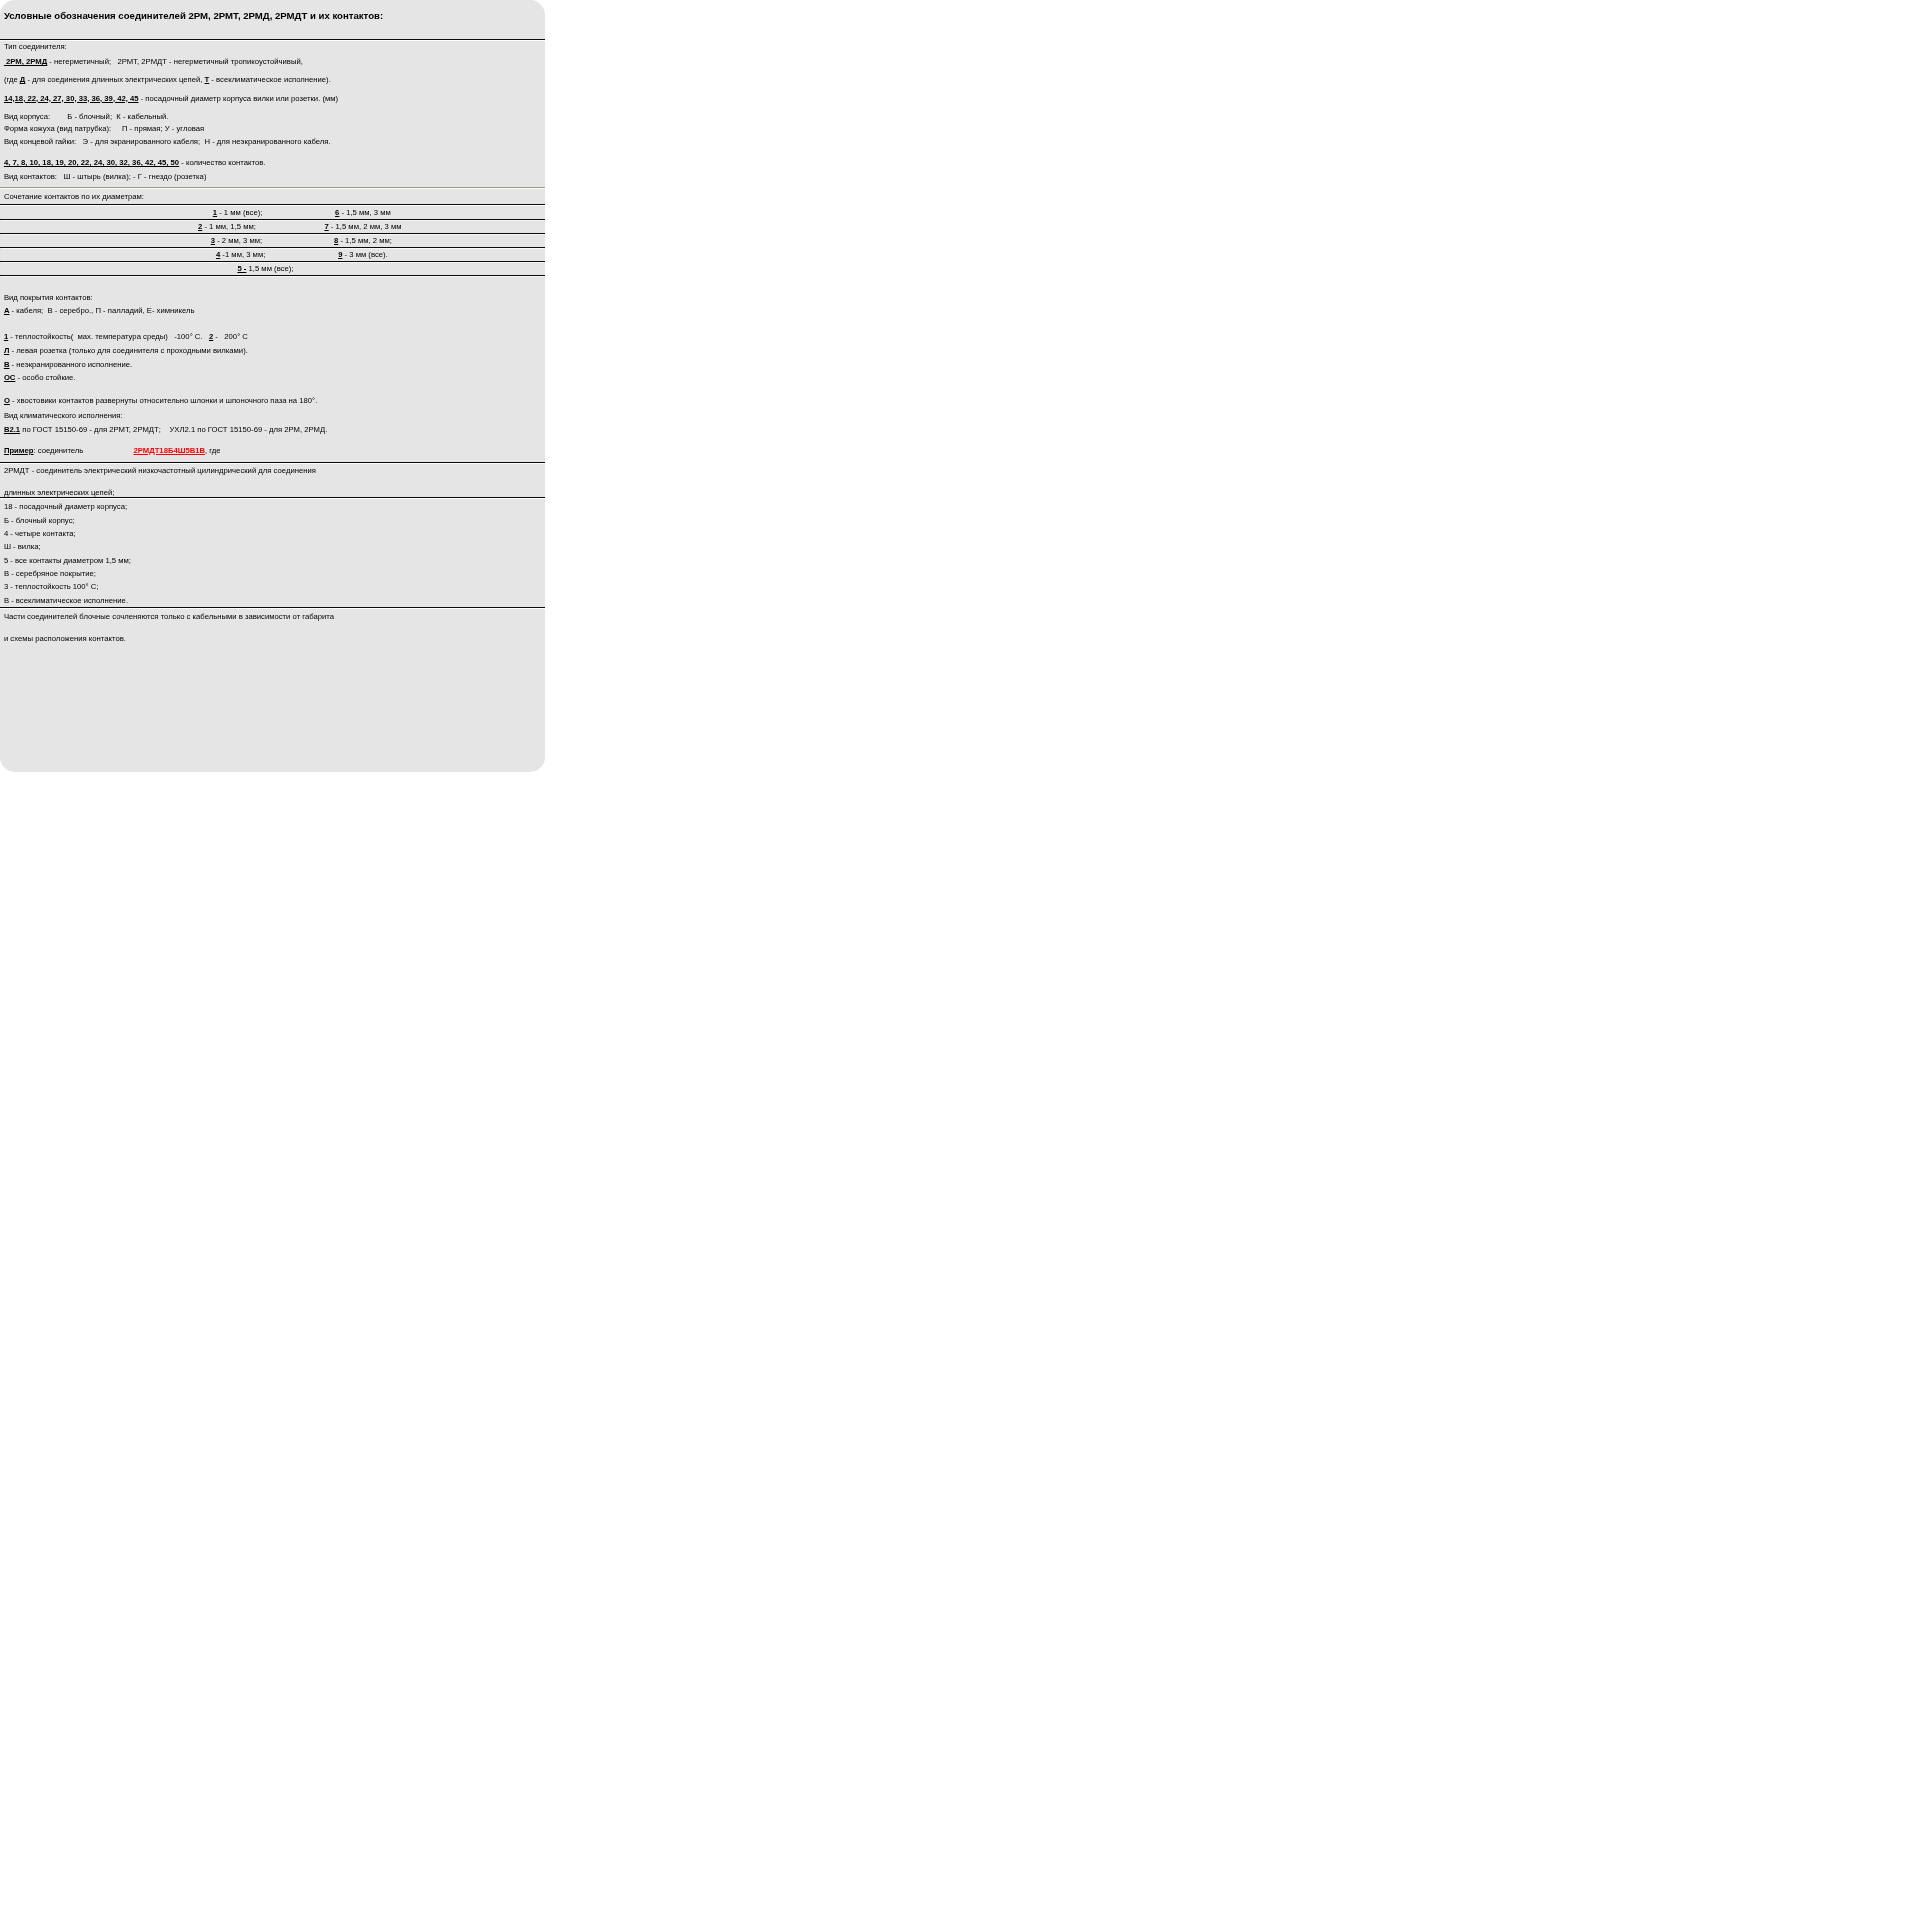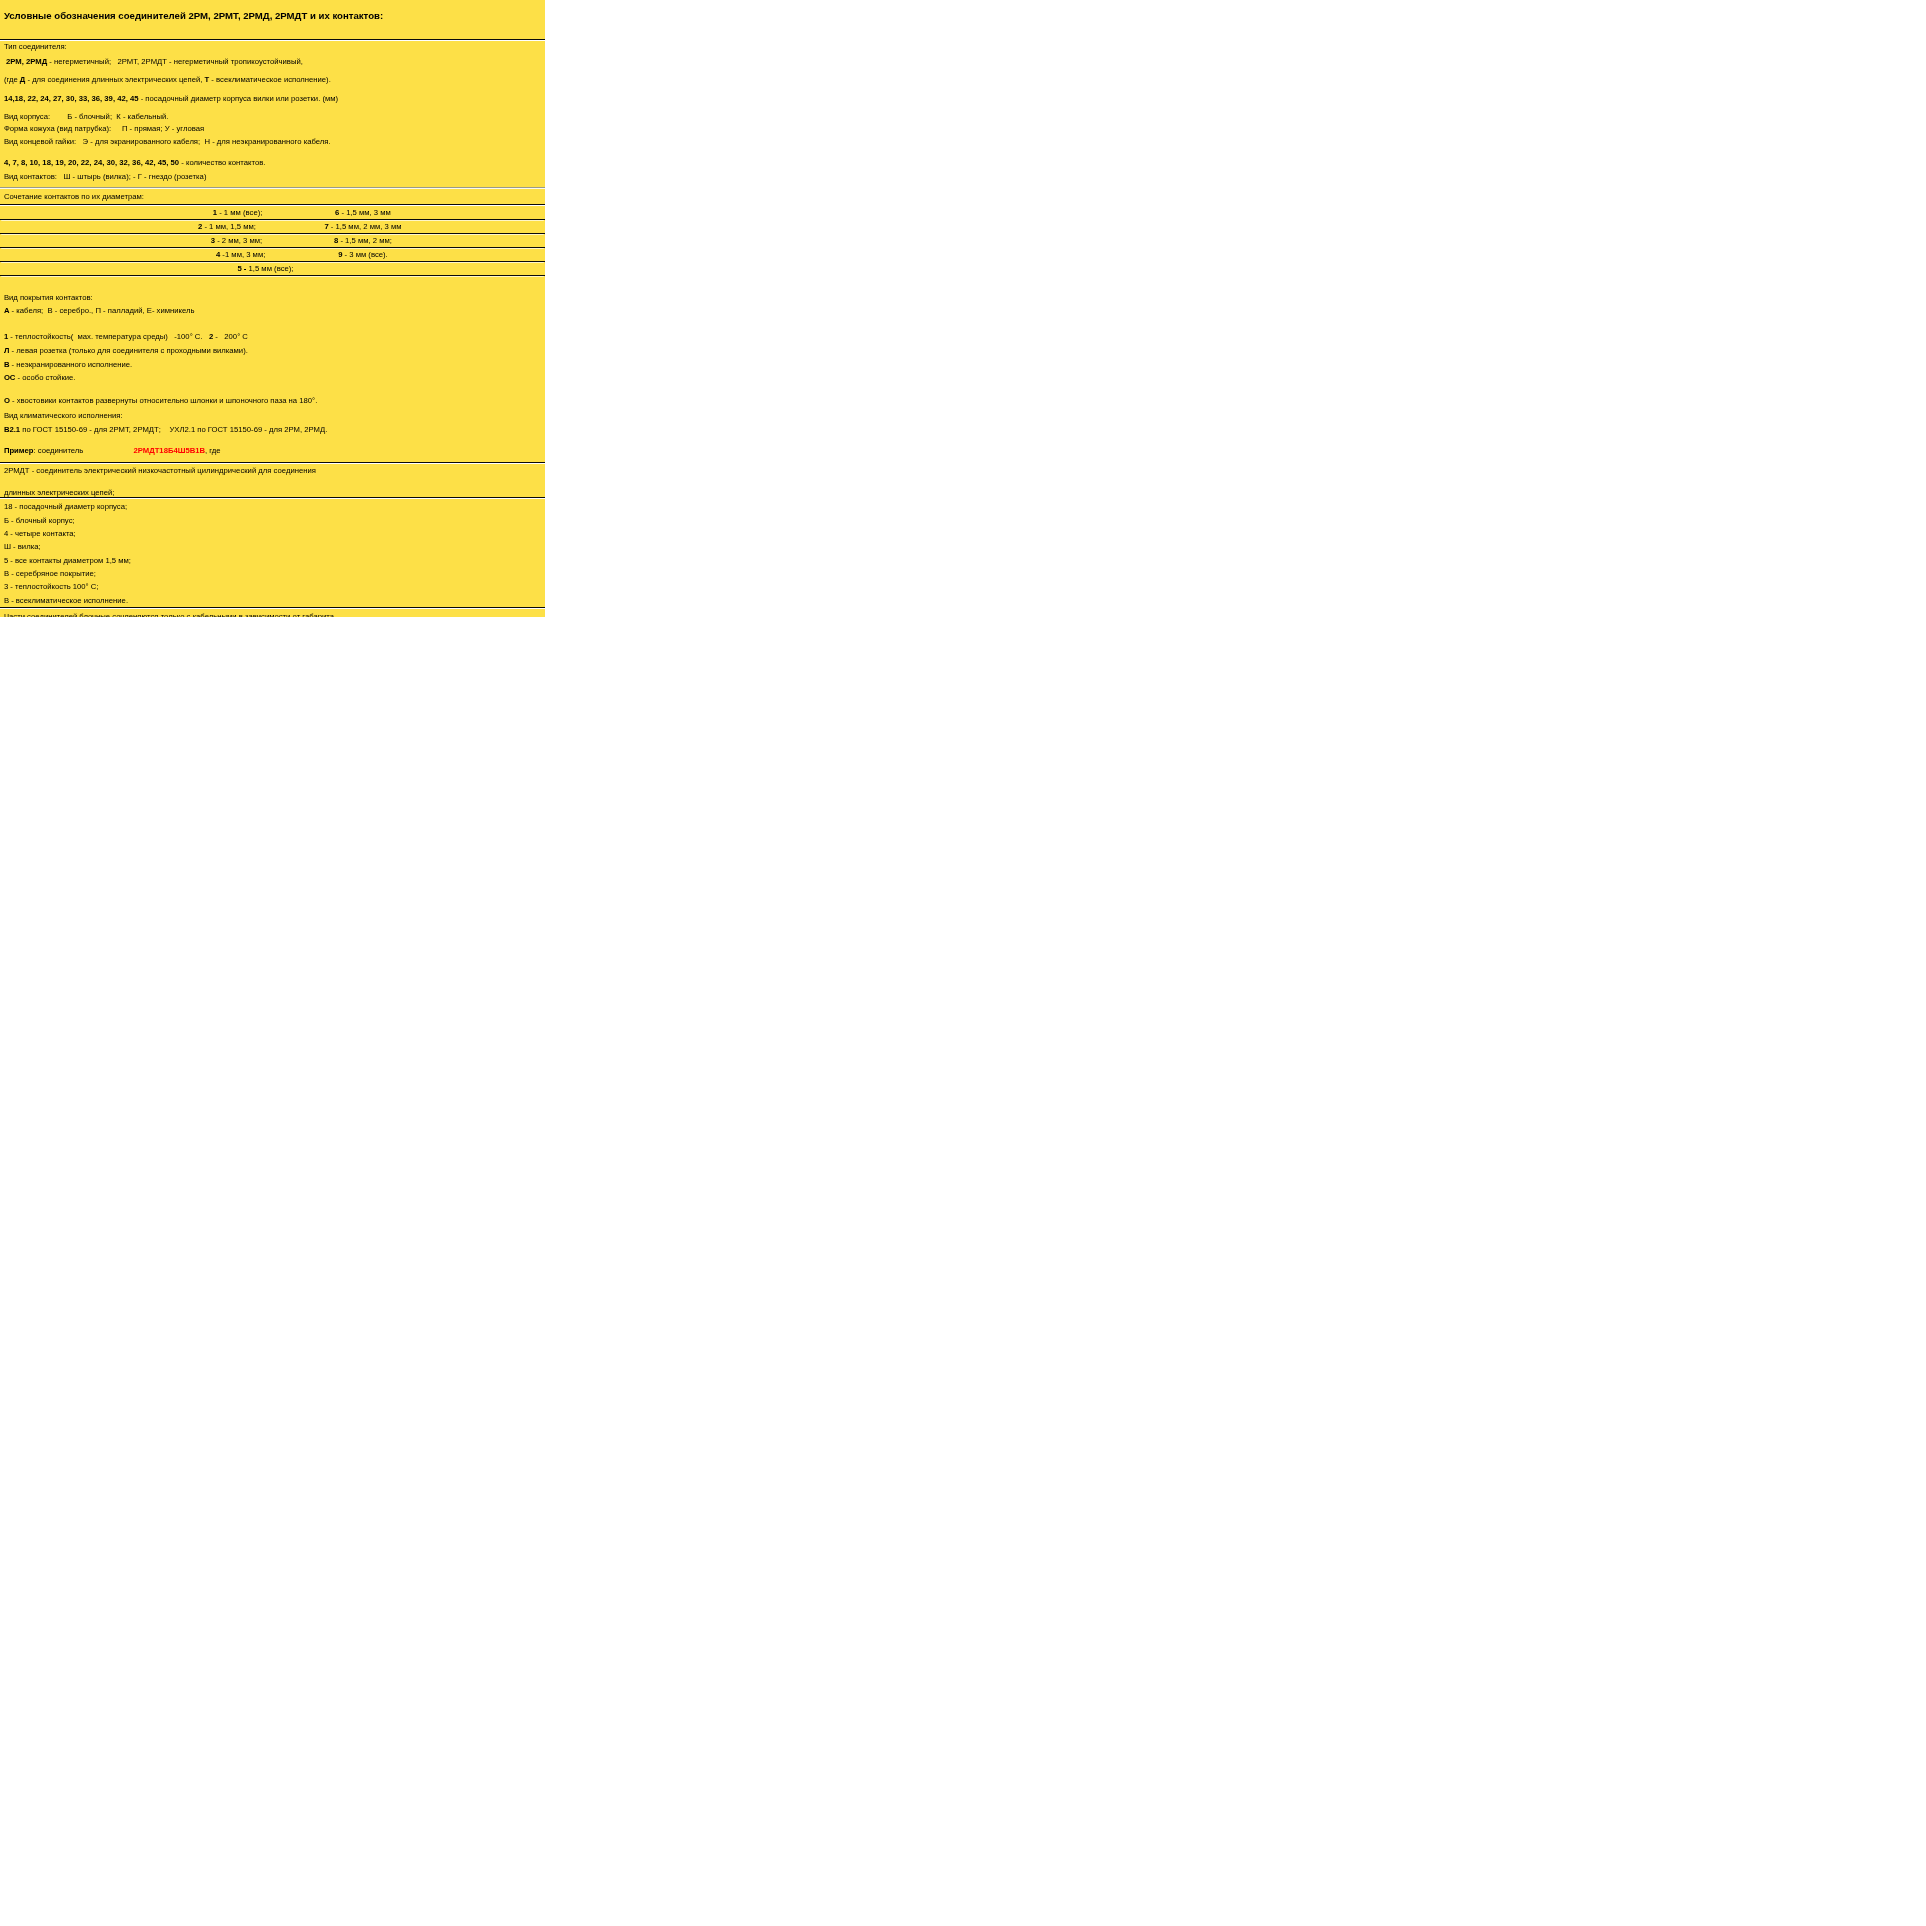--- a/index.html
+++ b/index.html
@@ -1,31 +1,31 @@
 <!DOCTYPE html>
 <html style="font-size:6.2px"><head>
 <meta charset="utf-8">
 <style>
   html, body { margin:0; padding:0; background:#ffffff; }
   body { font-family:"Liberation Sans", sans-serif; color:#000; }
   .page {
-    width:545px; height:617px; background:#fde047;
-    overflow:hidden; box-sizing:border-box; position:relative;
+    width:545px; height:772px; background:#e5e5e5;
+    overflow:hidden; box-sizing:border-box; position:relative;border-radius:15px;
   }
   .title {
     padding:10px 3.9px 0 3.9px;
     font-size:9.6px; line-height:12px; font-weight:bold;
     white-space:pre-wrap;
   }
   .line {
     font-size:7.7px; line-height:9.2px;
     padding-left:3.9px; padding-right:18px;
     white-space:pre-wrap;
   }
-  b { font-weight:bold; }
+  b { font-weight:bold;text-decoration:underline; }
   .red { color:#FF0000;margin-left:48px; }
   .hr-thick {
     border:0; margin:0; height:0;
     border-top:1.2px solid #0a0a0a;
     border-bottom:0.8px solid #ffffff;
   }
   .hr-thin {
     border:0; margin:0; height:0;
     border-top:0.4px solid #9a9a8a;
     border-bottom:0.8px solid #fbfbee;

